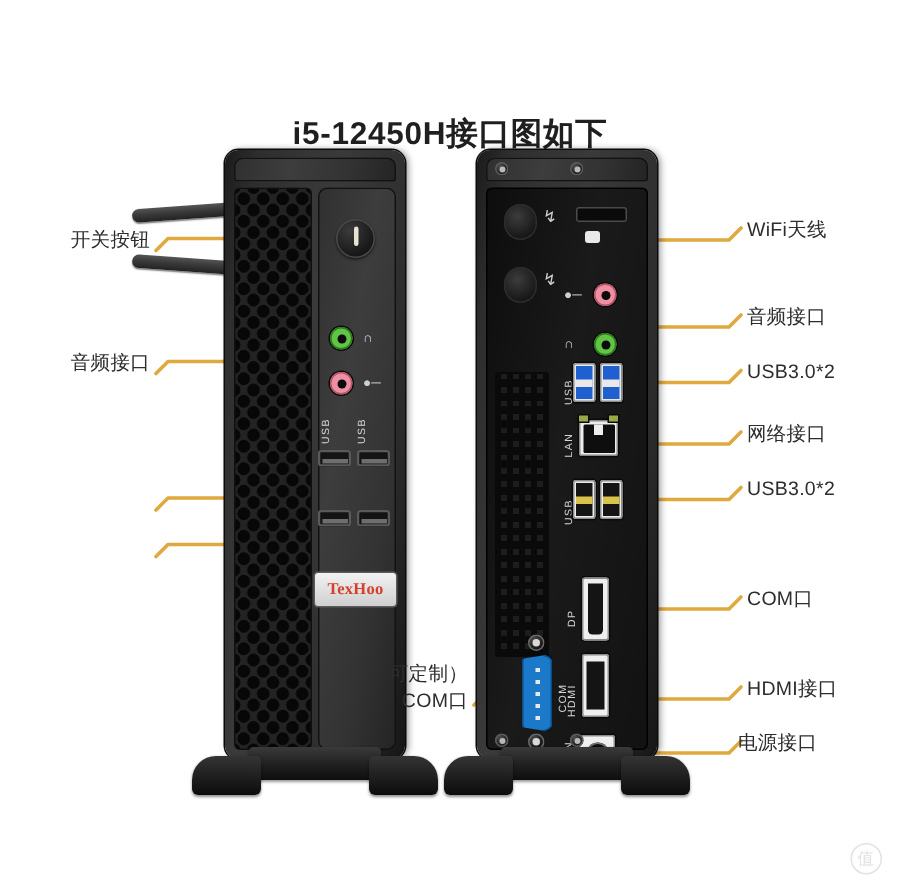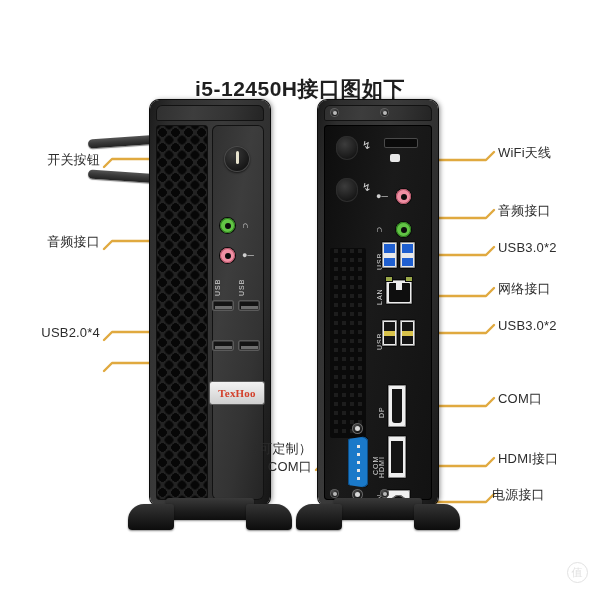--- a/index.html
+++ b/index.html
@@ -395,21 +395,20 @@
     <div class="scr" style="left:12px;top:389px;"></div>
     <div class="scr" style="left:62px;top:389px;"></div>
 
     <div class="standbar" style="left:16px;top:398px;width:88px;"></div>
     <div class="foot lf" style="left:-22px;top:404px;width:46px;"></div>
     <div class="foot rf" style="left:96px;top:404px;width:46px;"></div>
   </div>
 
   <div class="lbl l" style="left:0;top:151px;width:100px;">开关按钮</div>
   <div class="lbl l" style="left:0;top:233px;width:100px;">音频接口</div>
-  <div class="lbl l" style="left:0;top:324px;width:100px;">USB2.0*4</div>
 
   <div class="lbl lbl2 l" style="left:200px;top:440px;width:112px;">
     <div>（可定制）</div>
     <div>COM口</div>
   </div>
 
   <div class="lbl r" style="left:498px;top:144px;width:102px;">WiFi天线</div>
   <div class="lbl r" style="left:498px;top:202px;width:102px;">音频接口</div>
   <div class="lbl r" style="left:498px;top:239px;width:102px;">USB3.0*2</div>
   <div class="lbl r" style="left:498px;top:280px;width:102px;">网络接口</div>

